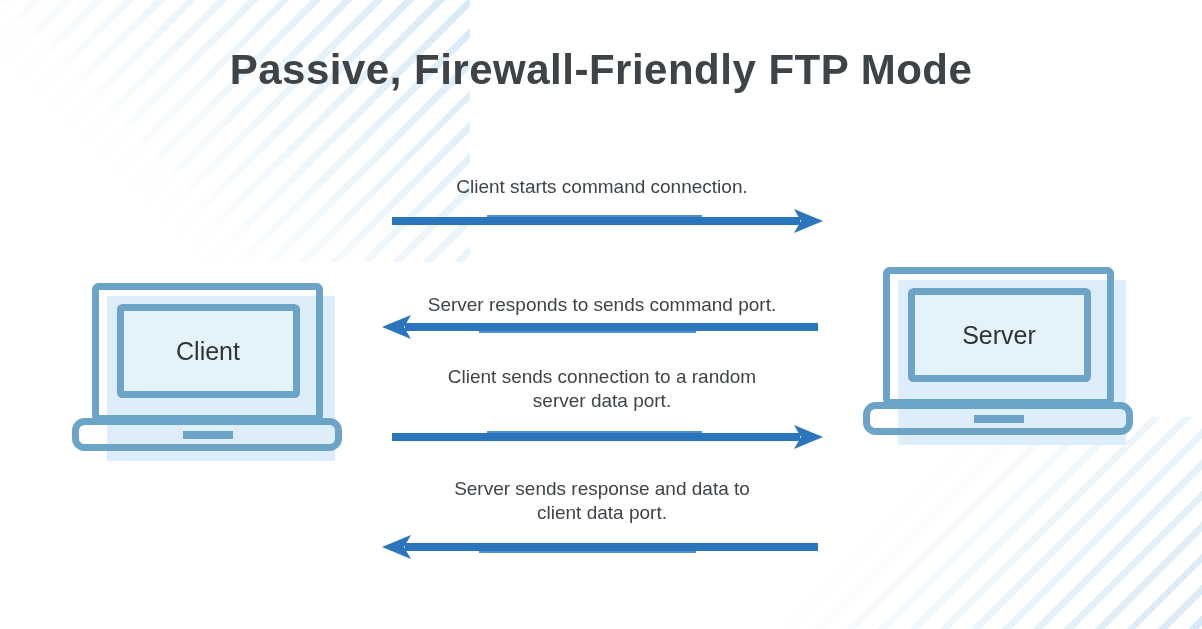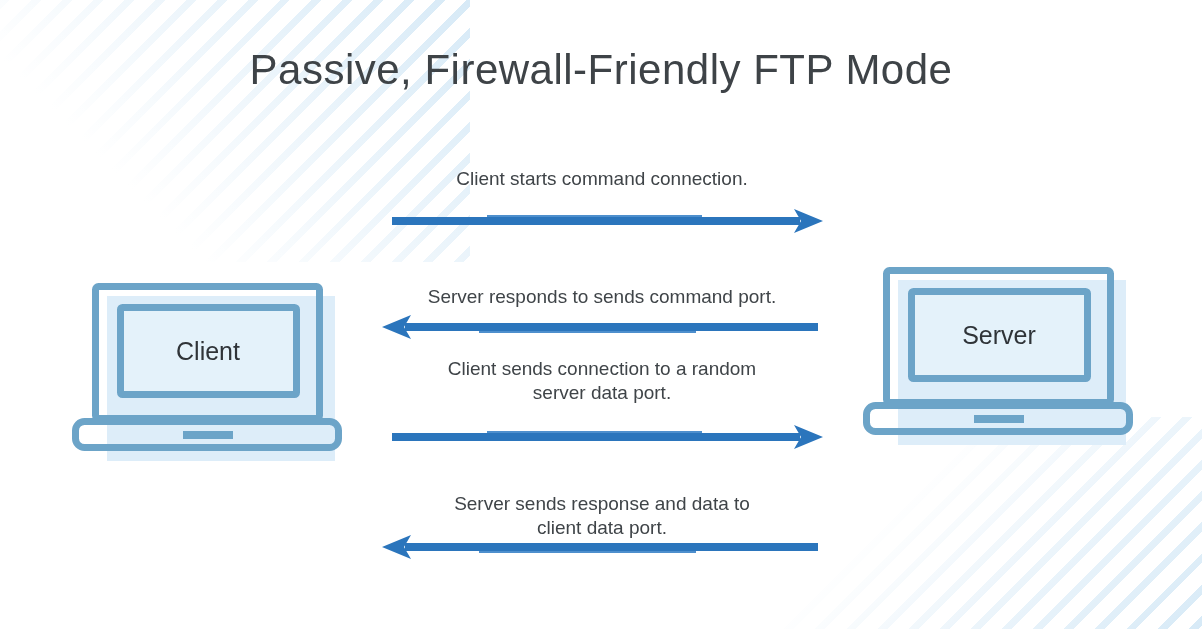--- a/index.html
+++ b/index.html
@@ -33,21 +33,21 @@
     background: linear-gradient(315deg, rgba(255,255,255,0) 0%, #ffffff 68%);
   }
 
   
   .title {
     position: absolute;
     left: 0; right: 0;
     top: 46px;
     text-align: center;
     font-size: 42px;
-    font-weight: 400;
+    font-weight: 700;
     letter-spacing: 0.5px;
     color: #3e4347;
   }
 
   
   .device {
     position: absolute;
     width: 282px;
     height: 186px;
   }
@@ -63,25 +63,26 @@
   
   .step-label {
     position: absolute;
     left: 302px;
     width: 600px;
     text-align: center;
     font-size: 19px;
     line-height: 23.5px;
     color: #3f4448;
     white-space: pre-line;
+    margin-top: 8px;
   }
   .label-1 { top: 167px; }
   .label-2 { top: 285px; }
   .label-3 { top: 357px; }
-  .label-4 { top: 492px; }
+  .label-4 { top: 469px; }
 
   
   .arrow {
     position: absolute;
     height: 26px;
   }
   .arrow-1 { left: 392px; top: 208px; width: 430px; }
   .arrow-2 { left: 383px; top: 314px; width: 435px; }
   .arrow-3 { left: 392px; top: 424px; width: 430px; }
   .arrow-4 { left: 383px; top: 534px; width: 435px; }

